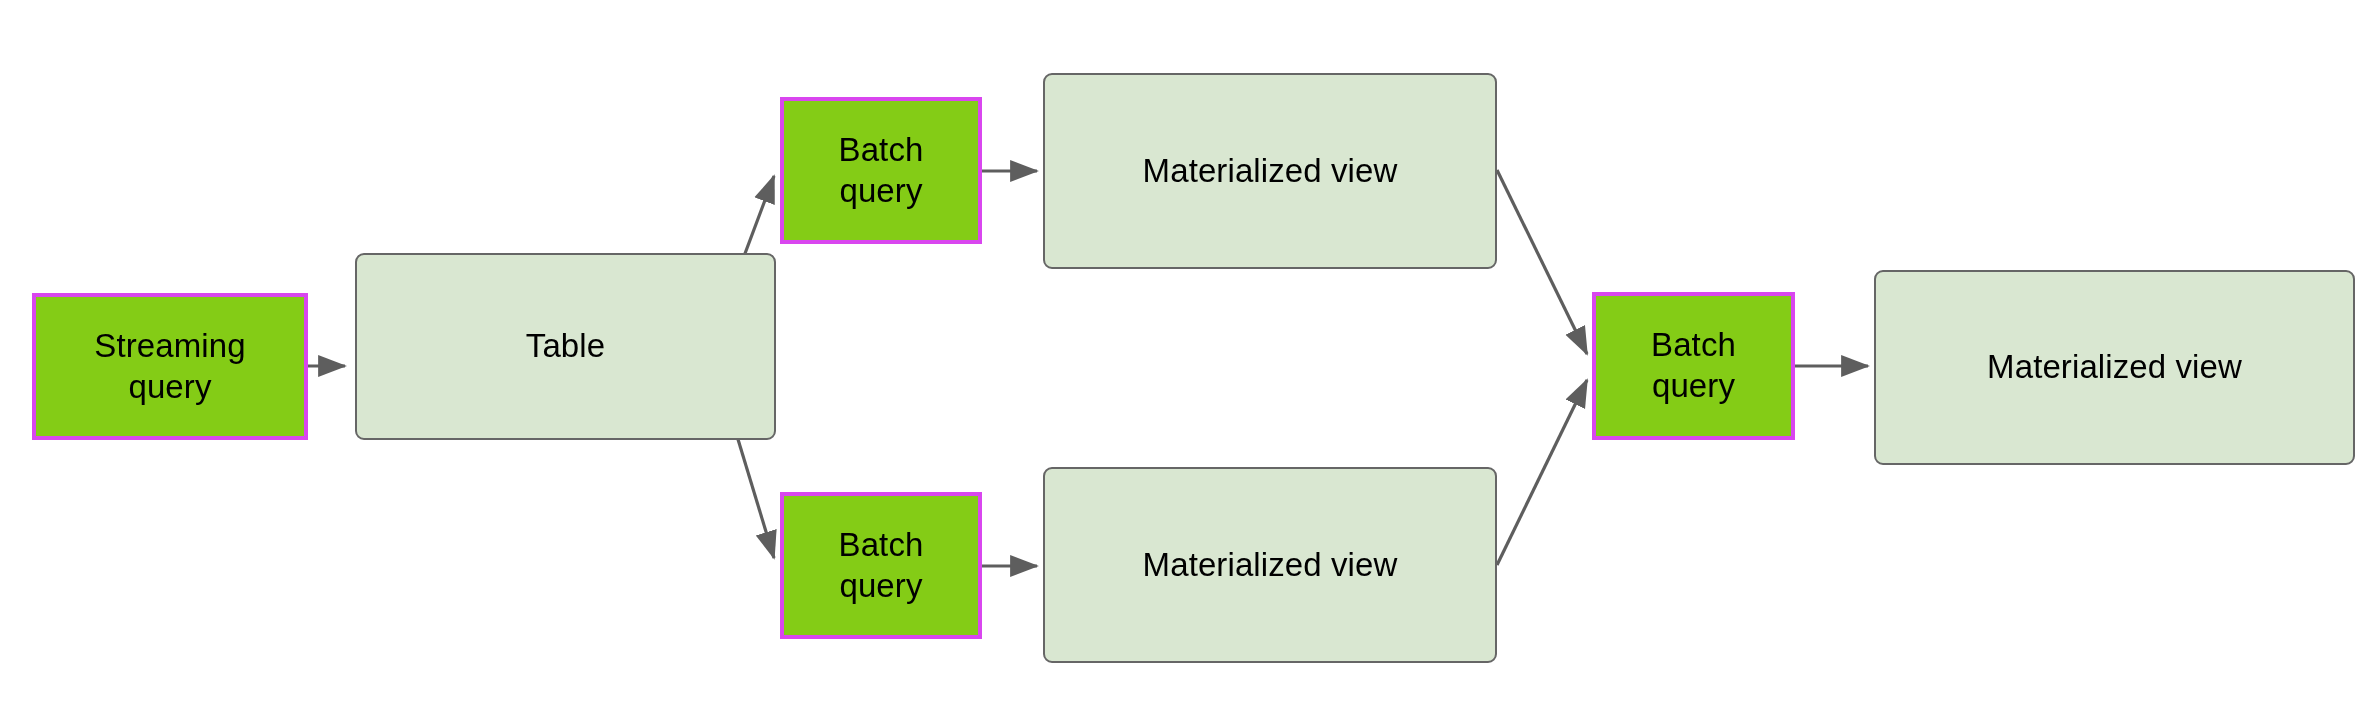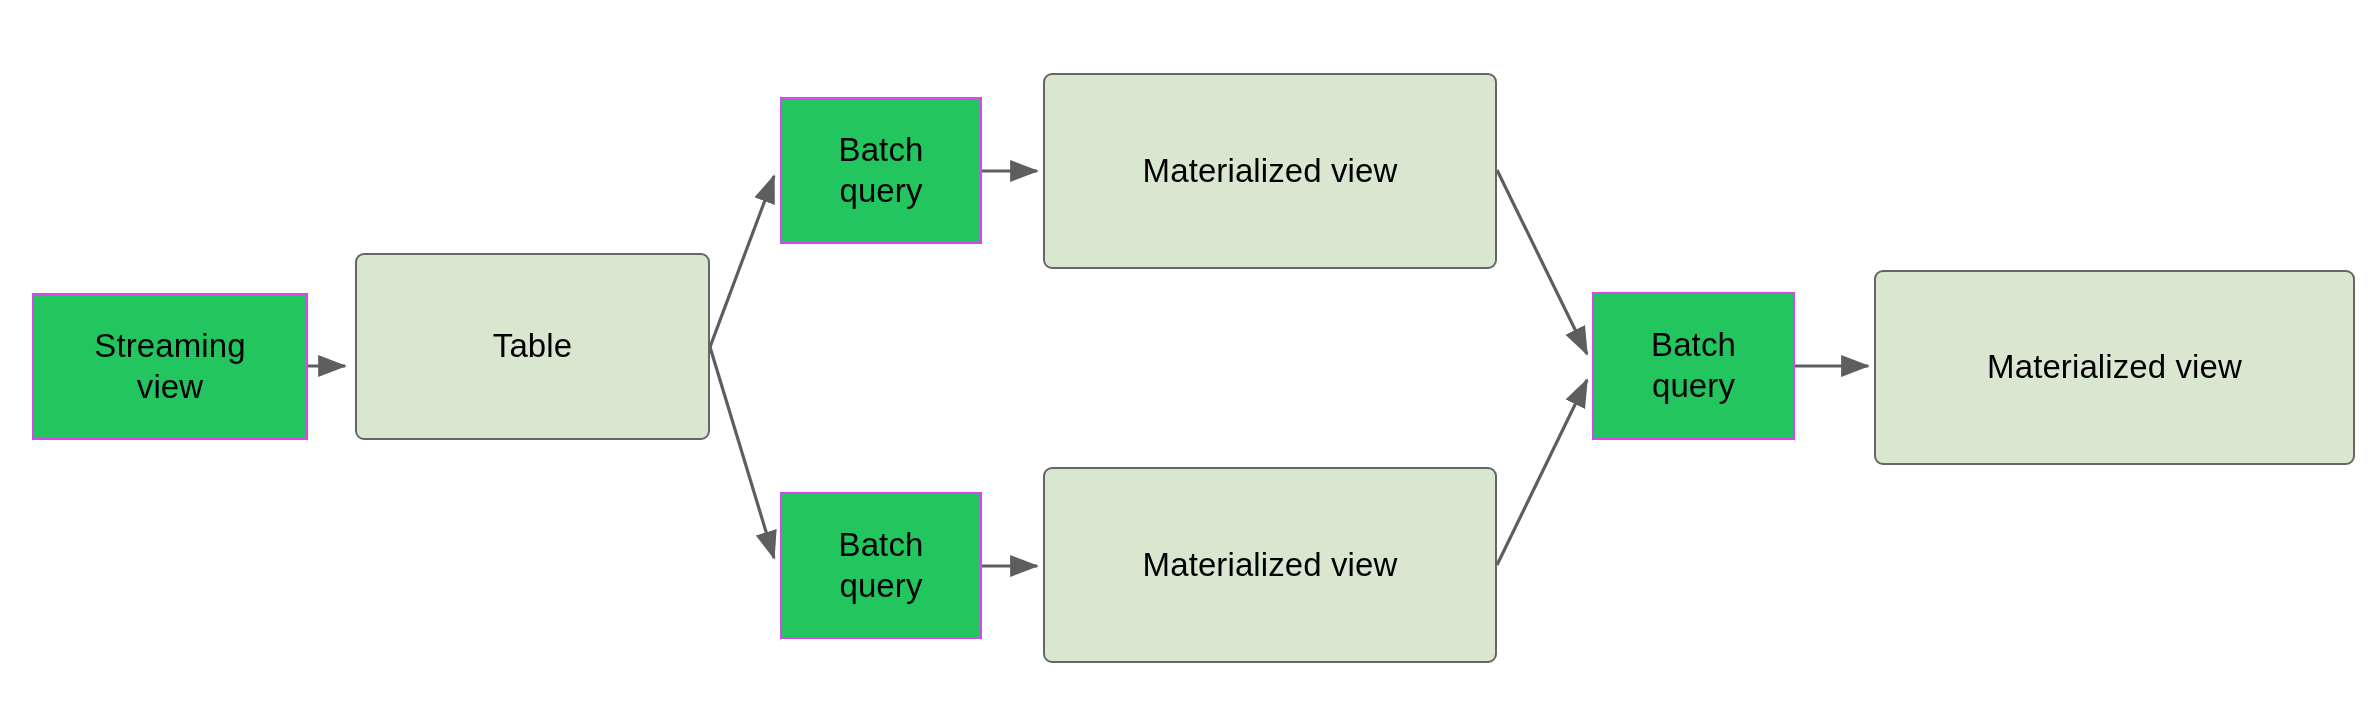--- a/index.html
+++ b/index.html
@@ -30,22 +30,22 @@
     justify-content: center;
     text-align: center;
     color: #000000;
     font-size: 33px;
     line-height: 1.23;
     letter-spacing: 0.1px;
     white-space: pre-line;
     z-index: 2;
   }
   .node.process {
-    background: #22c55e;
-    border: 2px solid #d946ef;
+    background: #84cc16;
+    border: 4px solid #d946ef;
     border-radius: 0;
   }
   .node.store {
     background: #d9e7d1;
     border: 2px solid #666666;
     border-radius: 9px;
   }
 </style>
 </head>
 <body>
@@ -73,24 +73,24 @@
       <line x1="1497" y1="170" x2="1587" y2="354" marker-end="url(#ah)"></line>
 
       <line x1="1497" y1="565" x2="1587" y2="380" marker-end="url(#ah)"></line>
 
       <line x1="1795" y1="366" x2="1868" y2="366" marker-end="url(#ah)"></line>
     </g>
   </svg>
 
   <div class="node process" style="left:32px; top:293px; width:276px; height:147px;">
     <span>Streaming
-view</span>
+query</span>
   </div>
 
-  <div class="node store" style="left:355px; top:253px; width:355px; height:187px;text-align:right;">
+  <div class="node store" style="left:355px; top:253px; width:421px; height:187px;text-align:right;">
     <span>Table</span>
   </div>
 
   <div class="node process" style="left:780px; top:97px; width:202px; height:147px;">
     <span>Batch
 query</span>
   </div>
 
   <div class="node store" style="left:1043px; top:73px; width:454px; height:196px;">
     <span>Materialized view</span>

